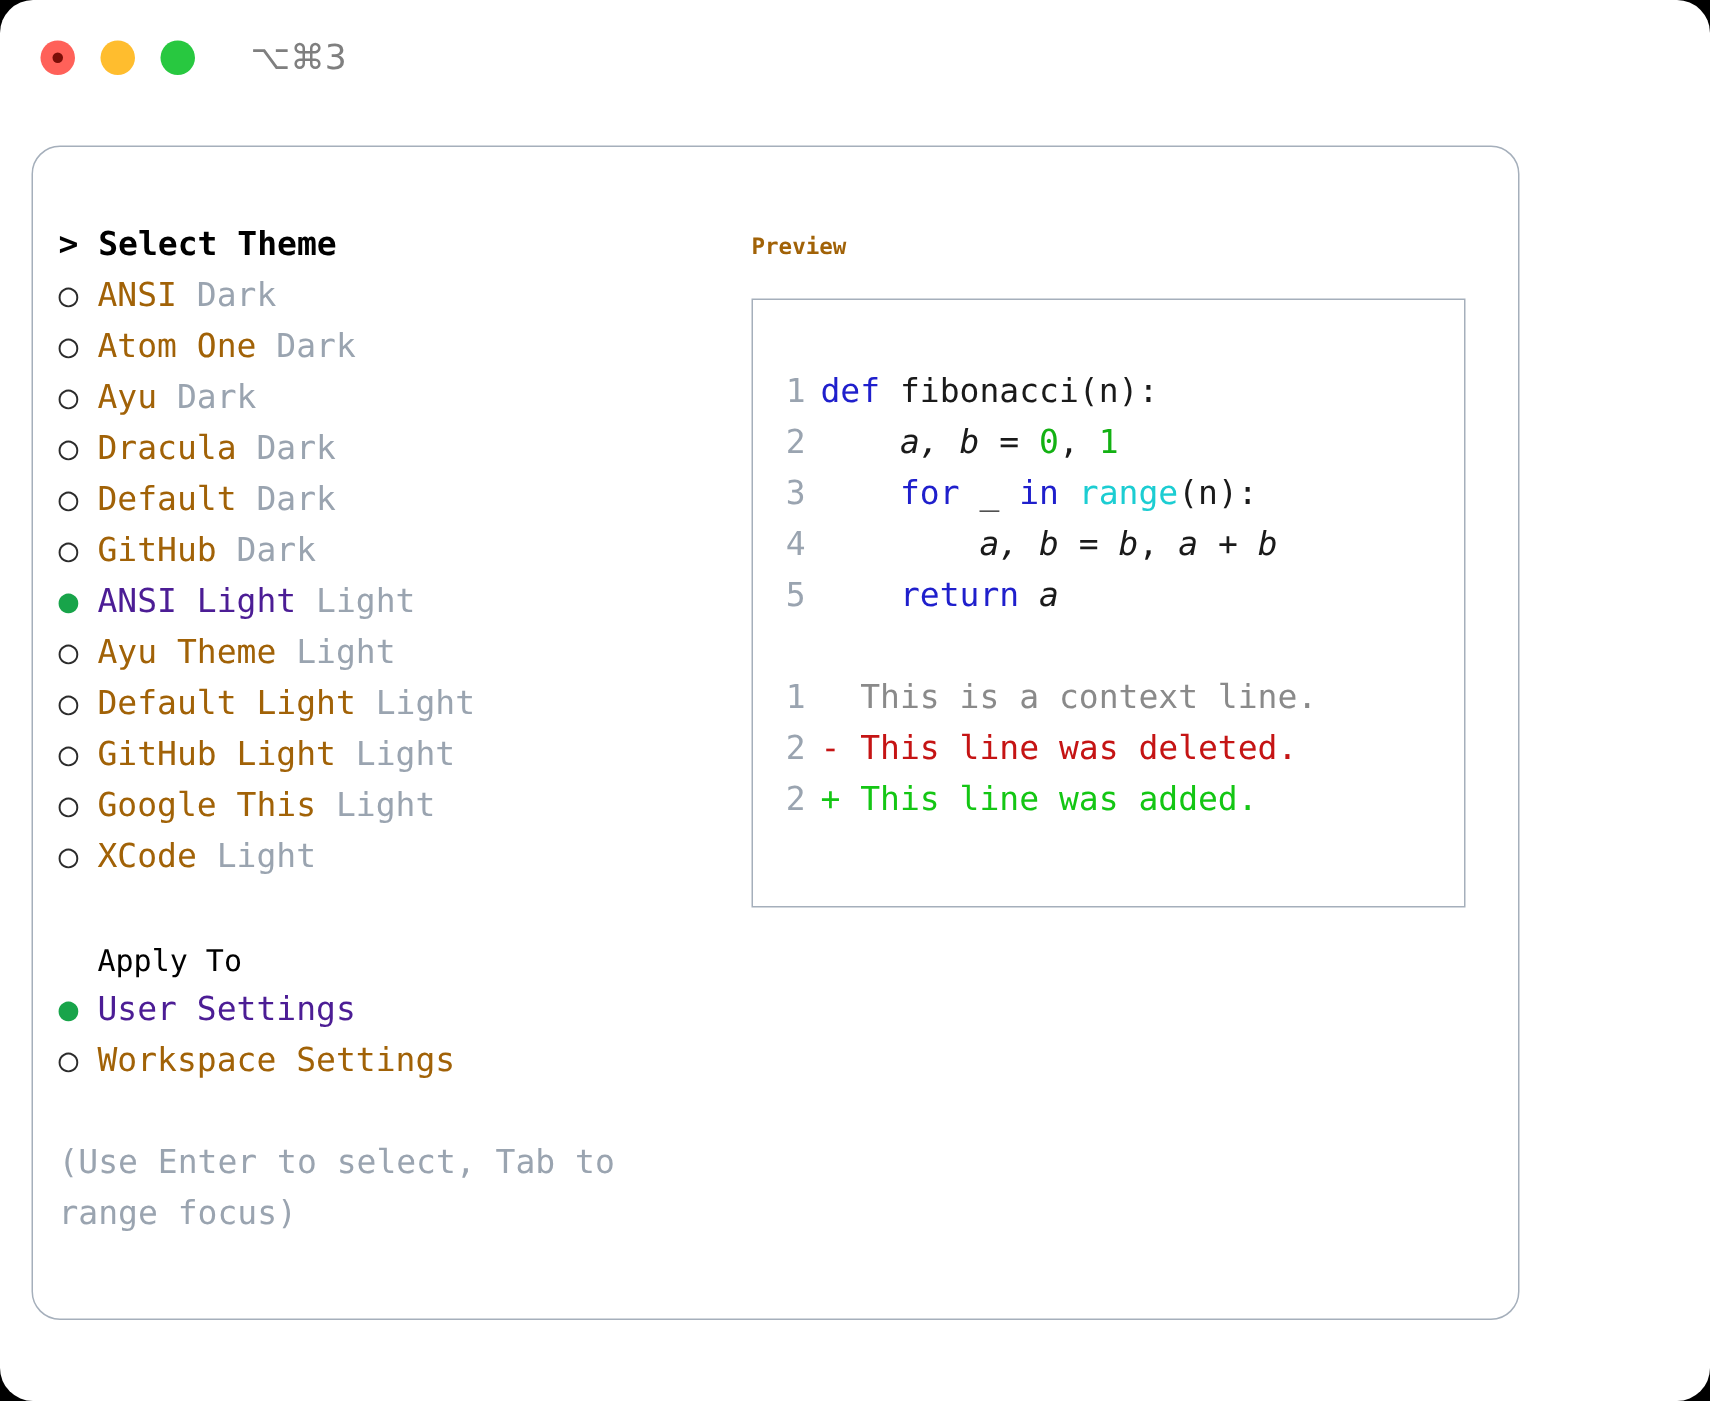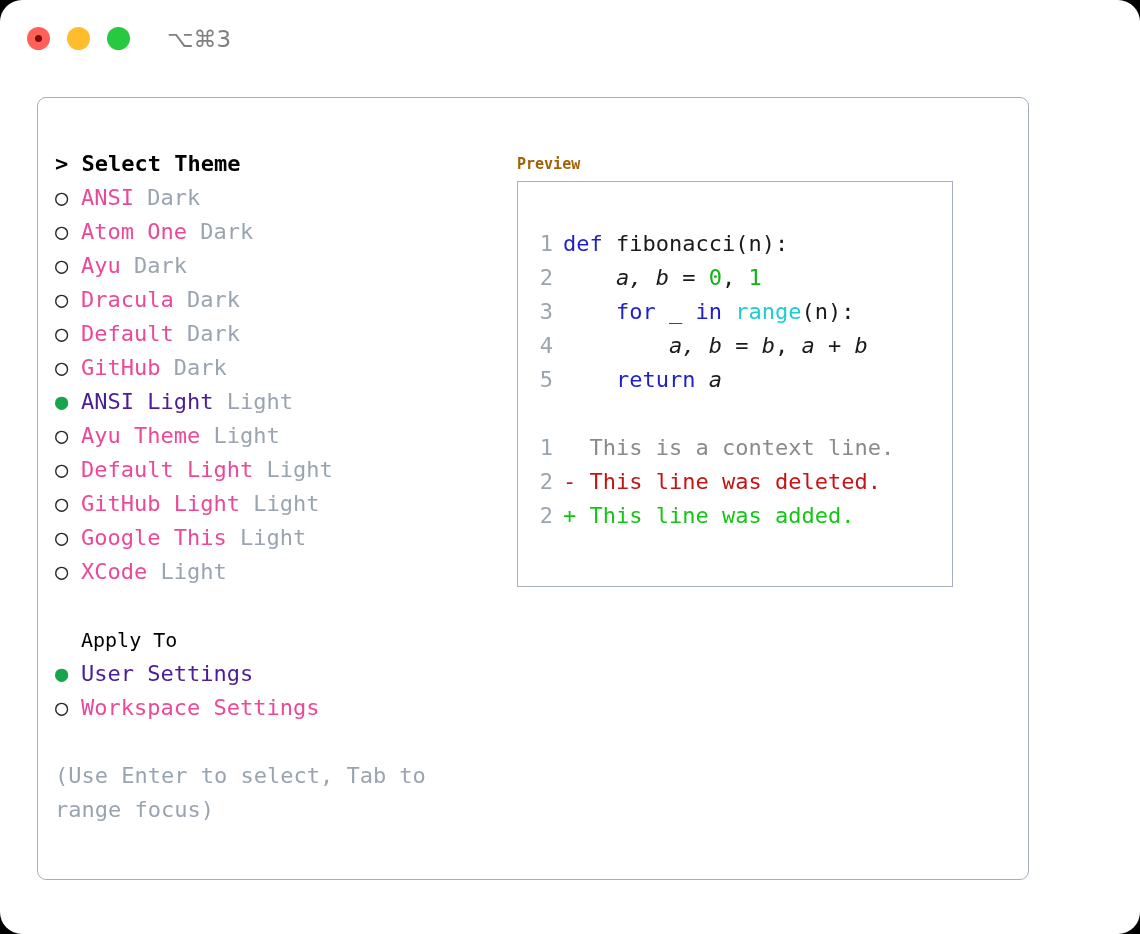--- a/index.html
+++ b/index.html
@@ -60,26 +60,26 @@
     line-height: 30px;
     color: #7f7f7f;
     letter-spacing: 0px;
     font-family: "DejaVu Sans", "Liberation Sans", sans-serif;
     white-space: pre;
   }
 
   
   .panel {
     position: absolute;
-    left: 37px;
+    left: 21px;
     top: 97px;
     width: 992px;
     height: 783px;
     border: 1.5px solid #a5afbb;
-    border-radius: 9px;
+    border-radius: 19px;
     box-sizing: border-box;
     background: #ffffff;
   }
 
   .columns {
     position: absolute;
     left: 0; top: 0;
     width: 100%; height: 100%;
   }
 
@@ -104,21 +104,21 @@
     line-height: 34px;
     white-space: pre;
     color: #2b2b2b;
   }
   .marker {
     display: inline-block;
     width: 26px;
     color: #2b2b2b;
   }
   .marker.sel { color: #18a44a; }
-  .opt-name { color: #ec4899; }
+  .opt-name { color: #a16207; }
   .opt-row.selected .opt-name { color: #4c1d95; }
   .opt-variant { color: #9aa4b0; }
 
   .group-header {
     font-size: 20px;
     line-height: 34px;
     color: #000000;
     white-space: pre;
     padding-left: 26px;
   }
@@ -144,22 +144,22 @@
 
   .preview-header {
     font-size: 15px;
     line-height: 34px;
     font-weight: bold;
     color: #a16207;
     white-space: pre;
   }
 
   .code-box {
-    margin-top: 0;
-    width: 436px;
+    margin-top: 18px;
+    width: 476px;
     height: 406px;
     border: 1.5px solid #a5afbb;
     box-sizing: border-box;
     background: #ffffff;
     position: relative;
   }
 
   .code-inner {
     position: absolute;
     left: 13px;

